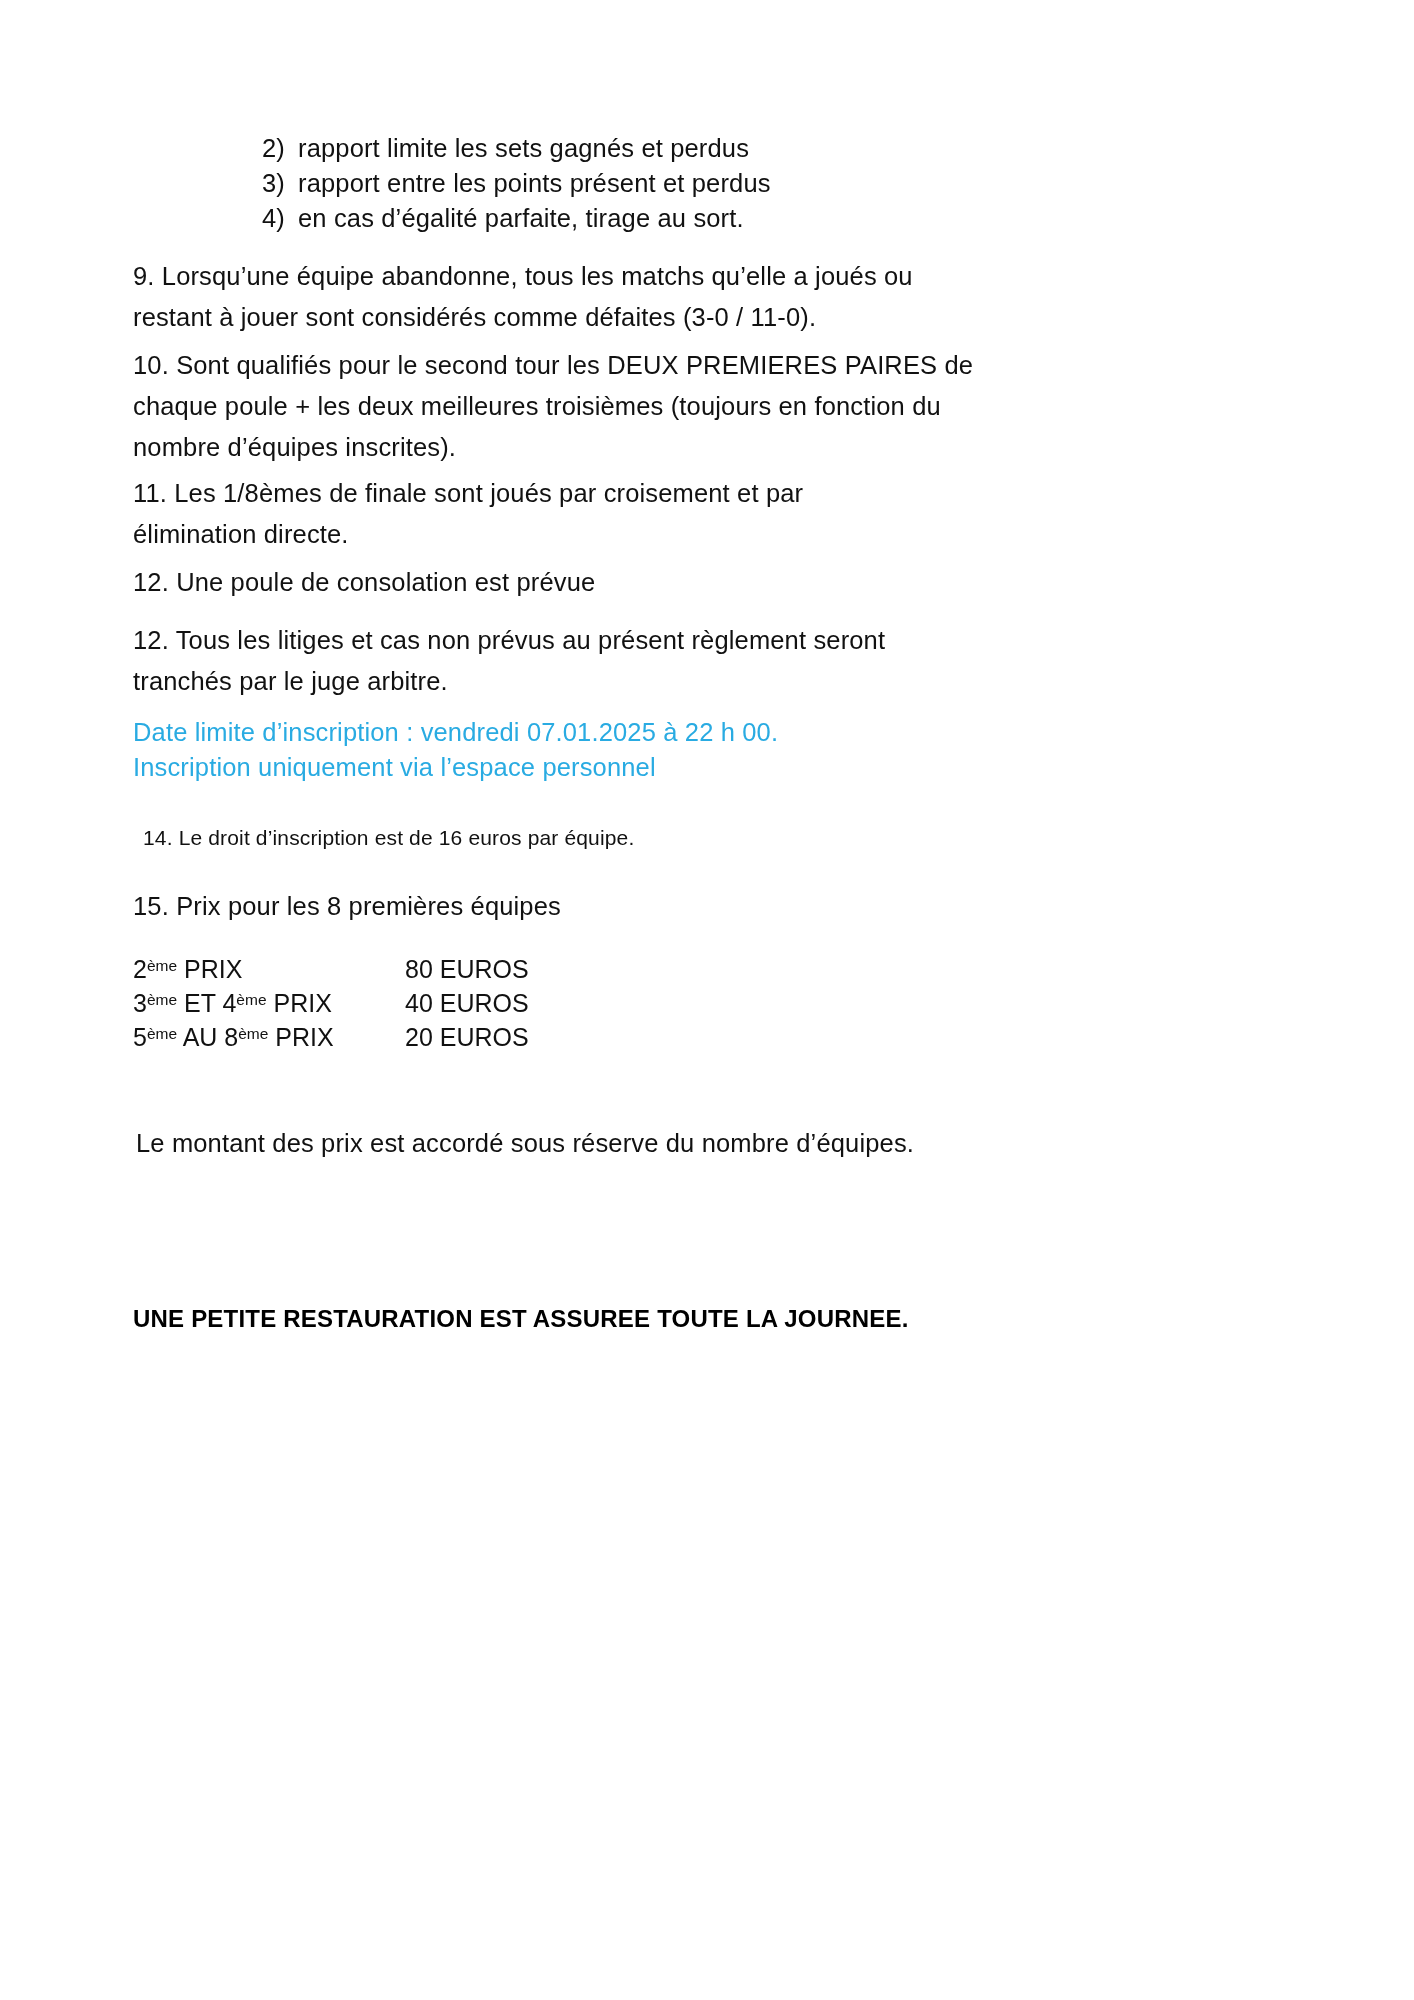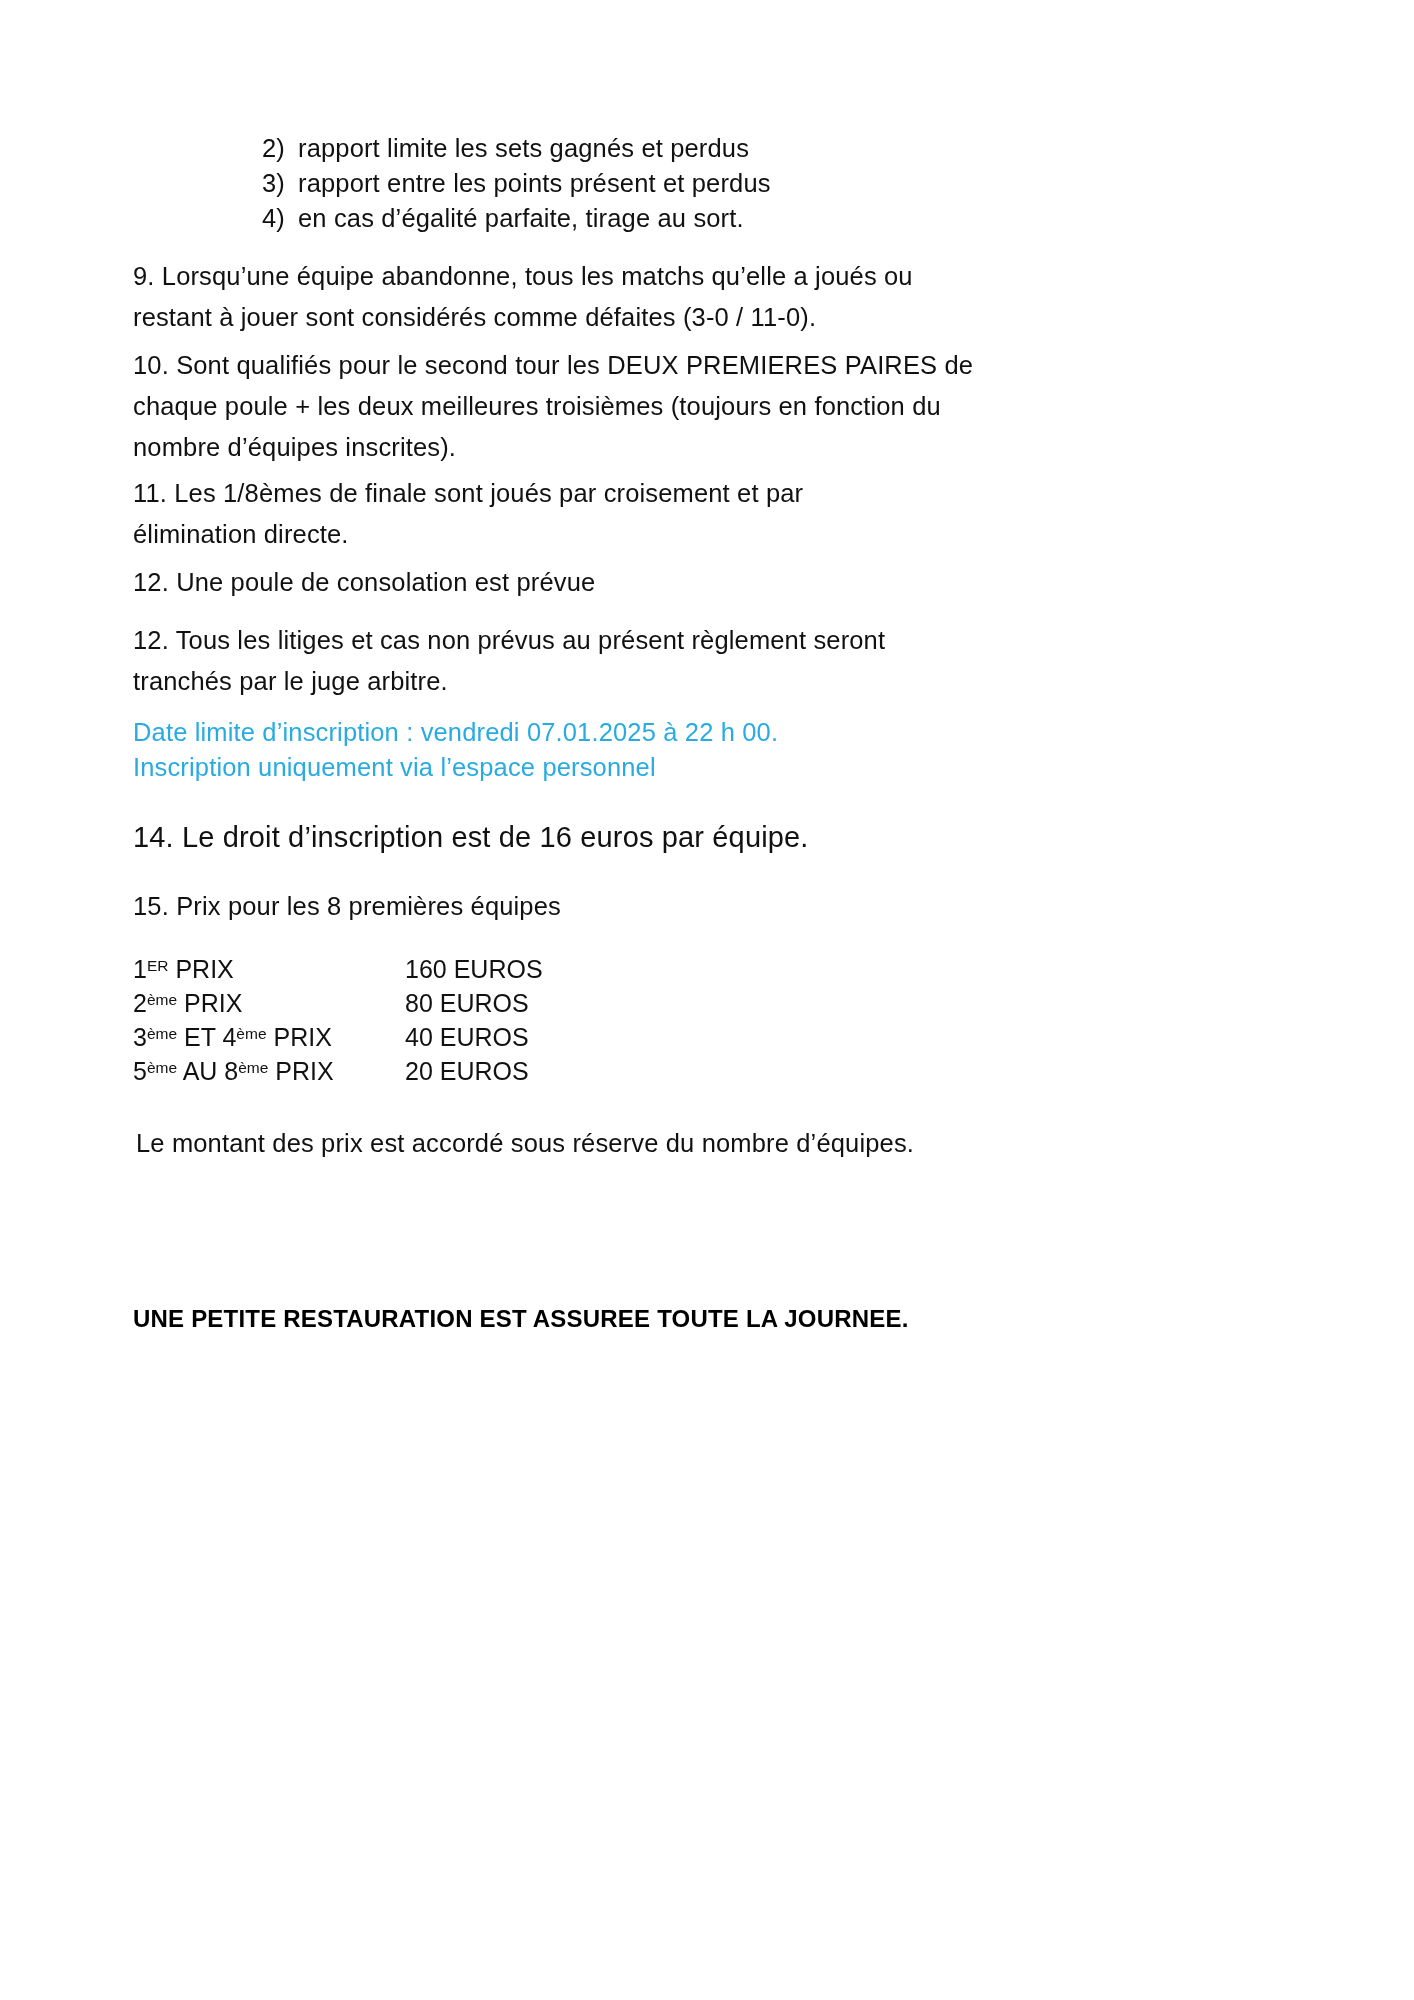--- a/index.html
+++ b/index.html
@@ -135,30 +135,26 @@
 
   <div class="para body-text" style="top: 473px; width: 800px; left: 133px; font-size: 25.5px; line-height: 41px;">11. Les 1/8èmes de finale sont joués par croisement et par élimination directe.</div>
 
   <div class="para body-text" style="top: 562px; width: 848px; left: 133px; font-size: 25.5px; line-height: 41px;">12. Une poule de consolation est prévue</div>
 
   <div class="para body-text" style="top: 620px; width: 848px; left: 133px; font-size: 25.5px; line-height: 41px;">12. Tous les litiges et cas non prévus au présent règlement seront tranchés par le juge arbitre.</div>
 
   <div class="cyan-line body-text cyan" style="top: 714px; left: 133px; font-size: 25.5px; line-height: 36px;">Date limite d’inscription : vendredi 07.01.2025 à 22 h 00.</div>
   <div class="cyan-line body-text cyan" style="top: 749px; left: 133px; font-size: 25.5px; line-height: 36px;">Inscription uniquement via l’espace personnel</div>
 
-  <div class="para body-text" style="top: 817px; width: 848px; left: 133px; font-size: 29px; line-height: 41px;">14. Le droit d’inscription est de 16 euros par équipe.</div>
+  <div class="para body-text" style="top: 817px; width: 848px; left: 143px; font-size: 21px; line-height: 41px;">14. Le droit d’inscription est de 16 euros par équipe.</div>
 
   <div class="para body-text" style="top: 886px; width: 848px; left: 133px; font-size: 25.5px; line-height: 41px;">15. Prix pour les 8 premières équipes</div>
 
   <table class="prize-table" style="top: 952px; left: 133px; width: 520px; font-size: 25px; line-height: 34px;">
     <tbody>
-      <tr>
-        <td class="prize-label"><span>1</span><sup>ER</sup><span> PRIX</span></td>
-        <td class="prize-amount">160 EUROS</td>
-      </tr>
 
       <tr>
         <td class="prize-label"><span>2</span><sup>ème</sup><span> PRIX</span></td>
         <td class="prize-amount">80 EUROS</td>
       </tr>
 
       <tr>
         <td class="prize-label"><span>3</span><sup>ème</sup><span> ET 4</span><sup>ème</sup><span> PRIX</span></td>
         <td class="prize-amount">40 EUROS</td>
       </tr>

